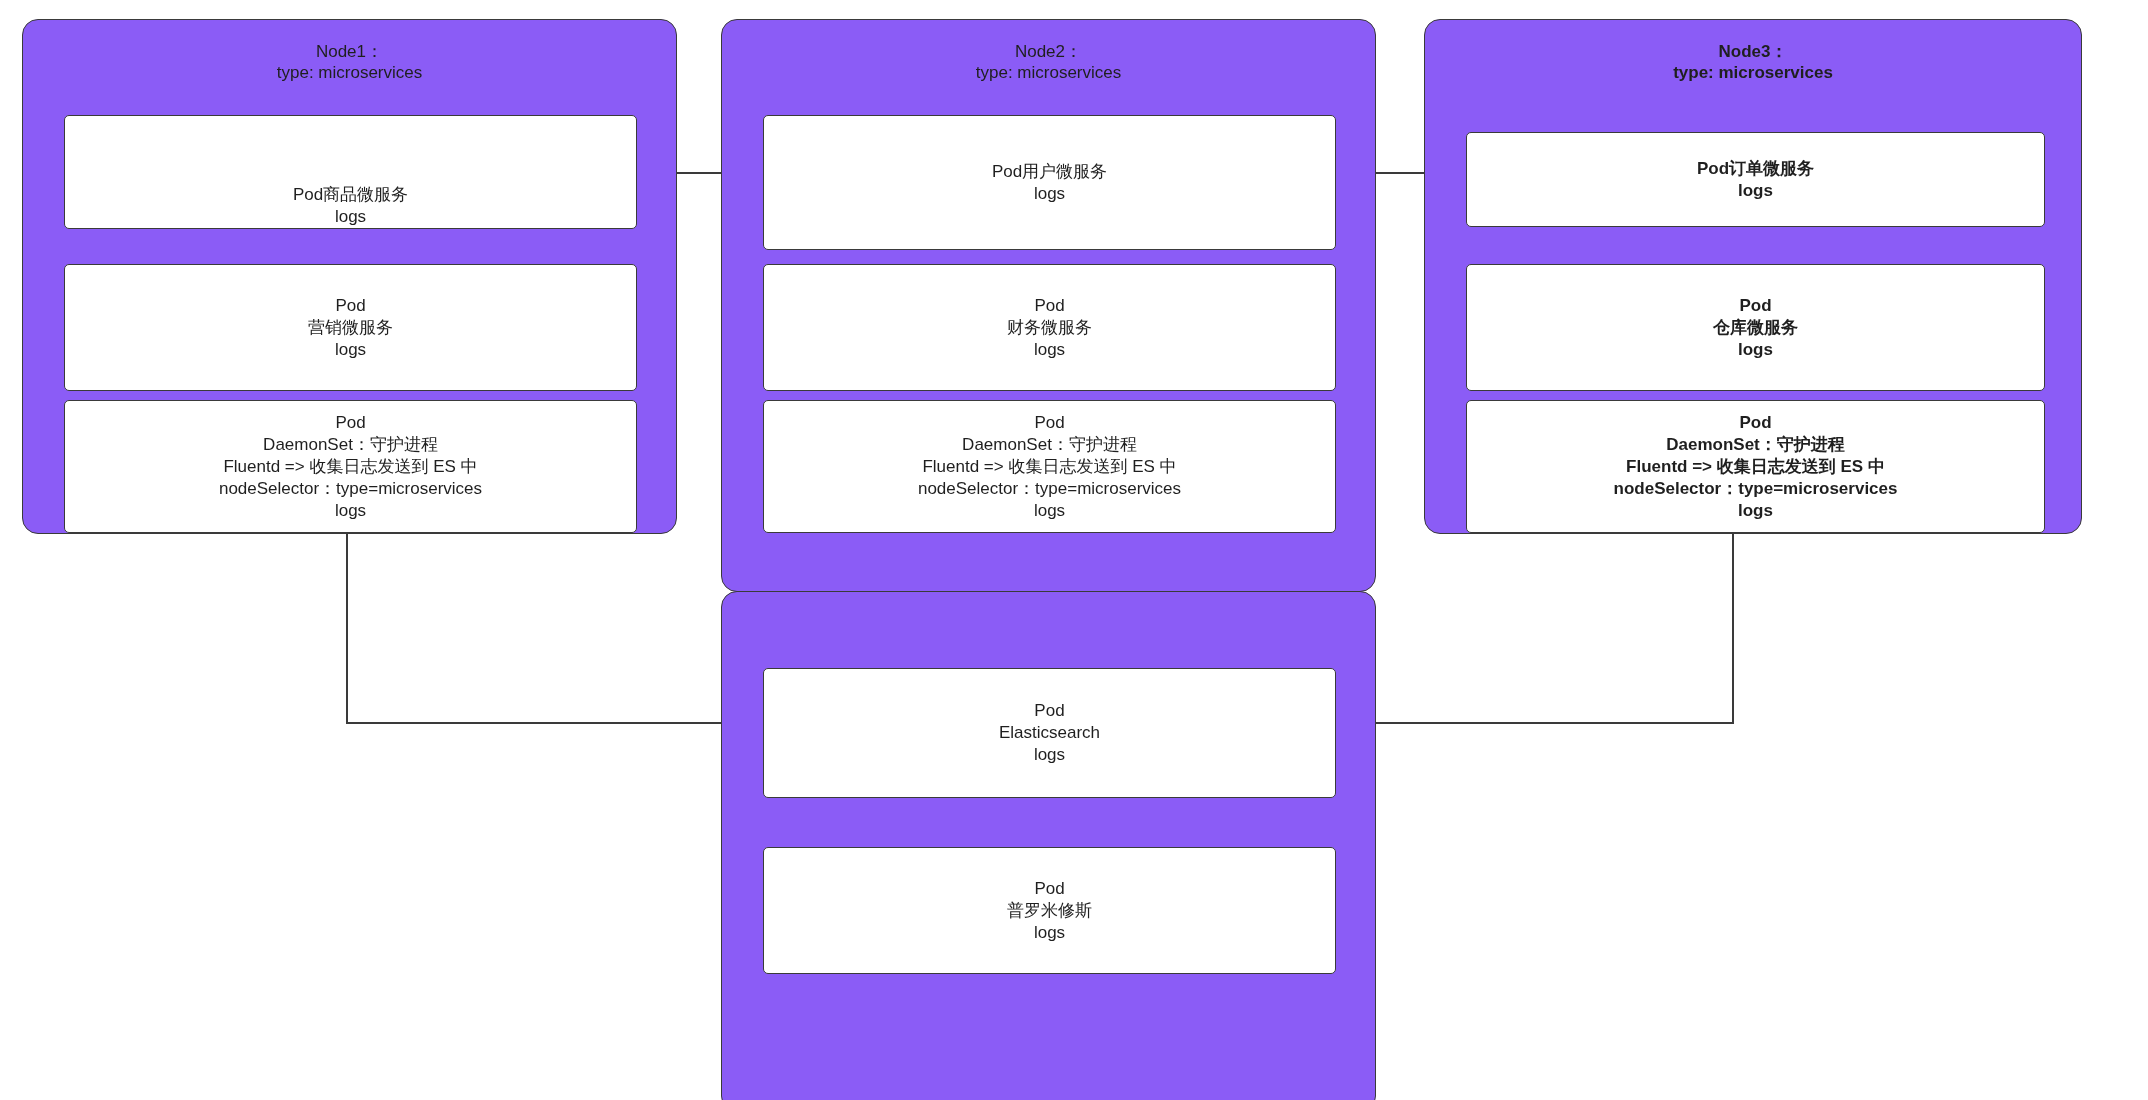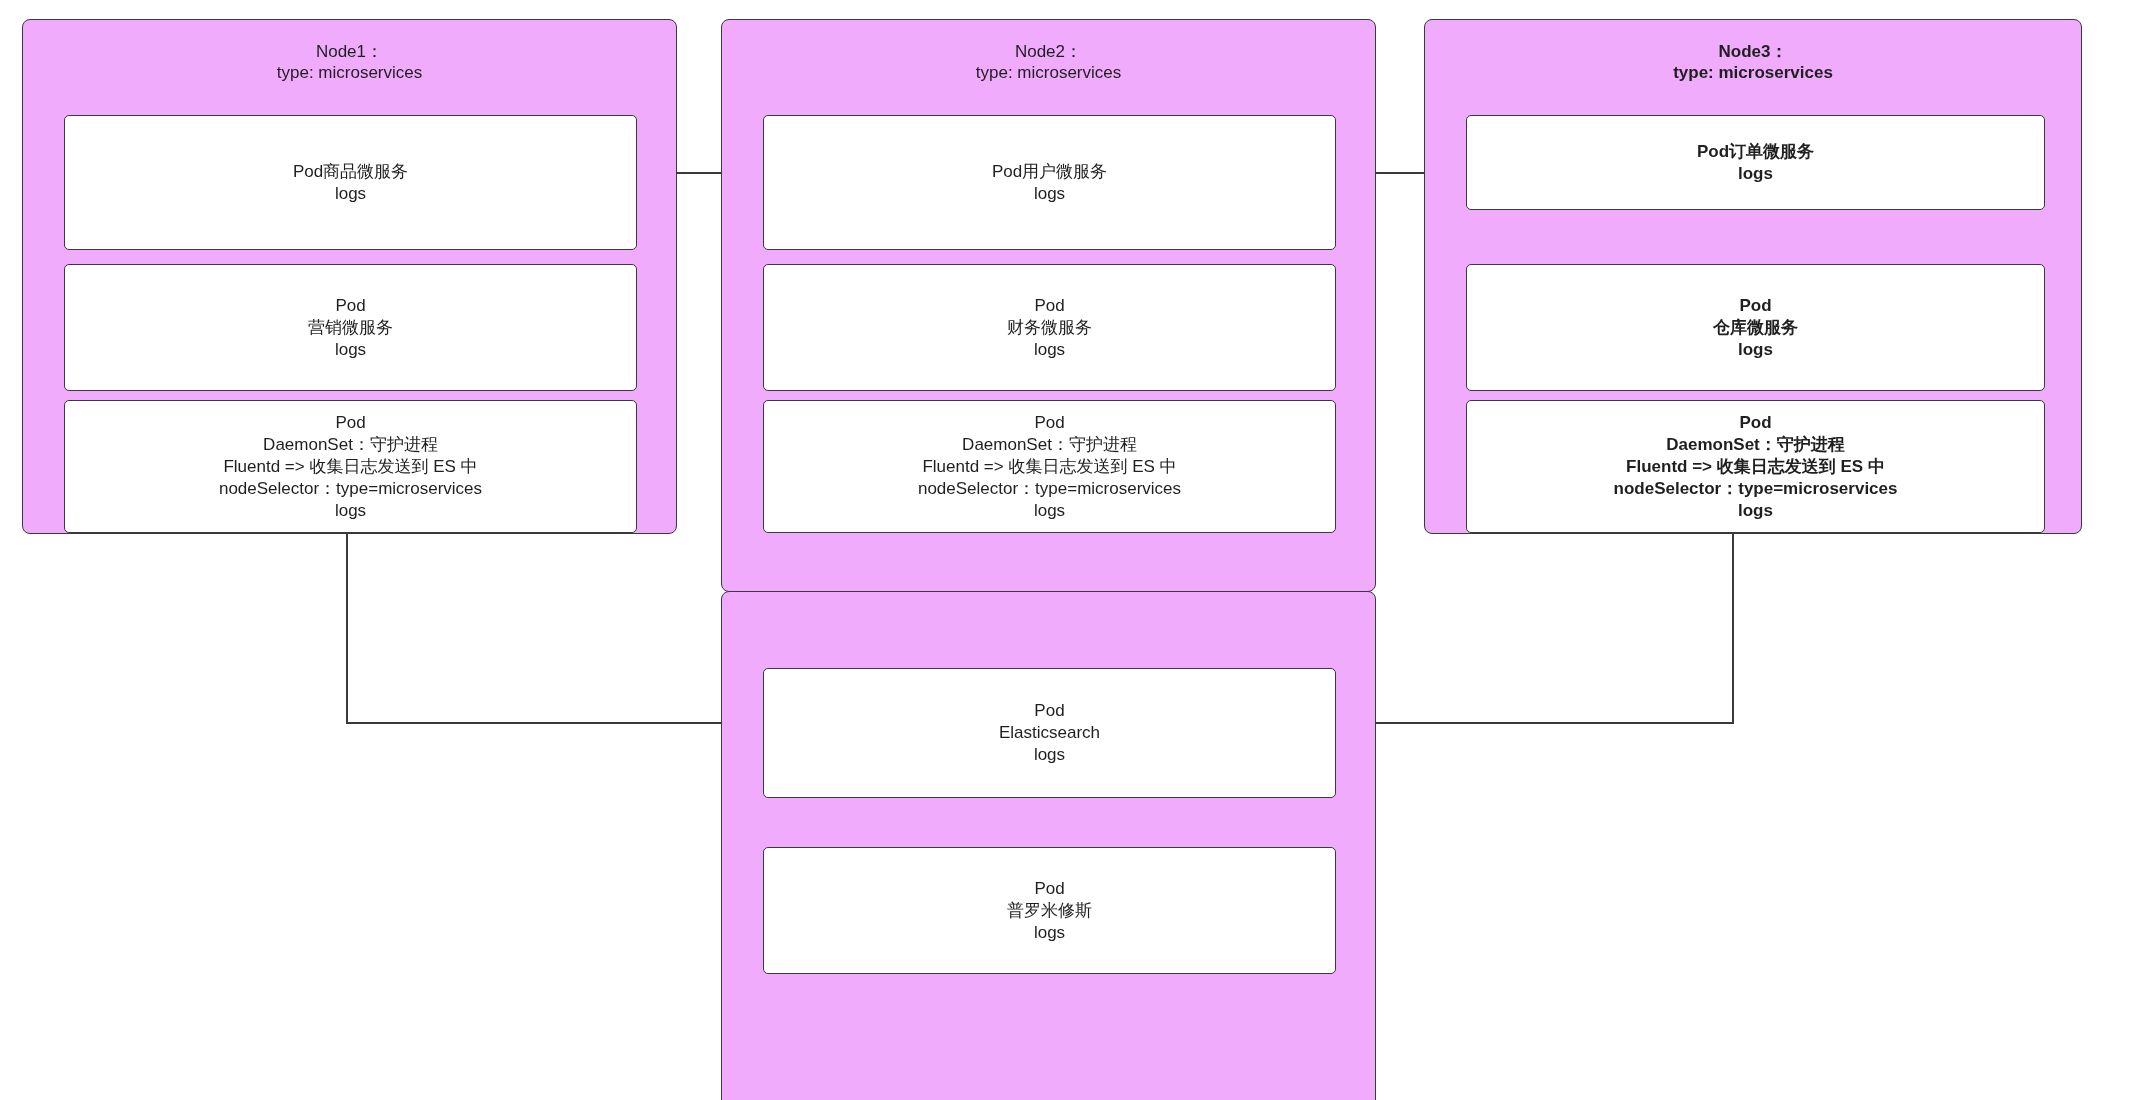--- a/index.html
+++ b/index.html
@@ -7,23 +7,23 @@
     width:2148px;height:1100px;overflow:hidden;
     font-family:"Liberation Sans","DejaVu Sans",sans-serif;
     color:#1f1f1f;
   }
   #stage{position:relative;width:2148px;height:1100px;background:#ffffff;}
   svg#wires{position:absolute;inset:0;width:2148px;height:1100px;pointer-events:none;}
 
   .node-box{
     position:absolute;
     box-sizing:border-box;
-    background:#f0abfc;
+    background:#8b5cf6;
     border:1.6px solid #3a3a3a;
-    border-radius:8px;
+    border-radius:16px;
   }
   .node-title{
     position:absolute;
     left:0;right:0;
     text-align:center;
     font-size:17px;
     line-height:21px;
     color:#1f1f1f;
     white-space:pre-line;
   }
@@ -66,21 +66,21 @@
     <path d="M 347 532 L 347 723 L 742 723" fill="none" stroke="#3a3a3a" stroke-width="2" marker-end="url(#arrow)"></path>
 
     <path d="M 1036 532 L 1036 657" fill="none" stroke="#3a3a3a" stroke-width="2" marker-end="url(#arrow)"></path>
 
     <path d="M 1733 532 L 1733 723 L 1350 723" fill="none" stroke="#3a3a3a" stroke-width="2" marker-end="url(#arrow)"></path>
   </svg>
 
   <div class="node-box" style="left:22px;top:19px;width:655px;height:515px;">
     <div class="node-title" style="top:21px;">Node1：
 type: microservices</div>
-    <div class="pod-box" style="left:41px;top:95px;width:573px;height:135px;">
+    <div class="pod-box" style="left:41px;top:95px;width:573px;height:114px;align-items:flex-end;">
       <div class="pod-text">Pod商品微服务
 logs</div>
     </div>
     <div class="pod-box" style="left:41px;top:244px;width:573px;height:127px;">
       <div class="pod-text">Pod
 营销微服务
 logs</div>
     </div>
     <div class="pod-box" style="left:41px;top:380px;width:573px;height:133px;">
       <div class="pod-text">Pod
@@ -108,21 +108,21 @@
 DaemonSet：守护进程
 Fluentd =&gt; 收集日志发送到 ES 中
 nodeSelector：type=microservices
 logs</div>
     </div>
   </div>
 
   <div class="node-box" style="left:1424px;top:19px;width:658px;height:515px;font-weight:bold;">
     <div class="node-title" style="top:21px;">Node3：
 type: microservices</div>
-    <div class="pod-box" style="left:41px;top:95px;width:579px;height:95px;">
+    <div class="pod-box" style="left:41px;top:112px;width:579px;height:95px;">
       <div class="pod-text">Pod订单微服务
 logs</div>
     </div>
     <div class="pod-box" style="left:41px;top:244px;width:579px;height:127px;">
       <div class="pod-text">Pod
 仓库微服务
 logs</div>
     </div>
     <div class="pod-box" style="left:41px;top:380px;width:579px;height:133px;">
       <div class="pod-text">Pod

